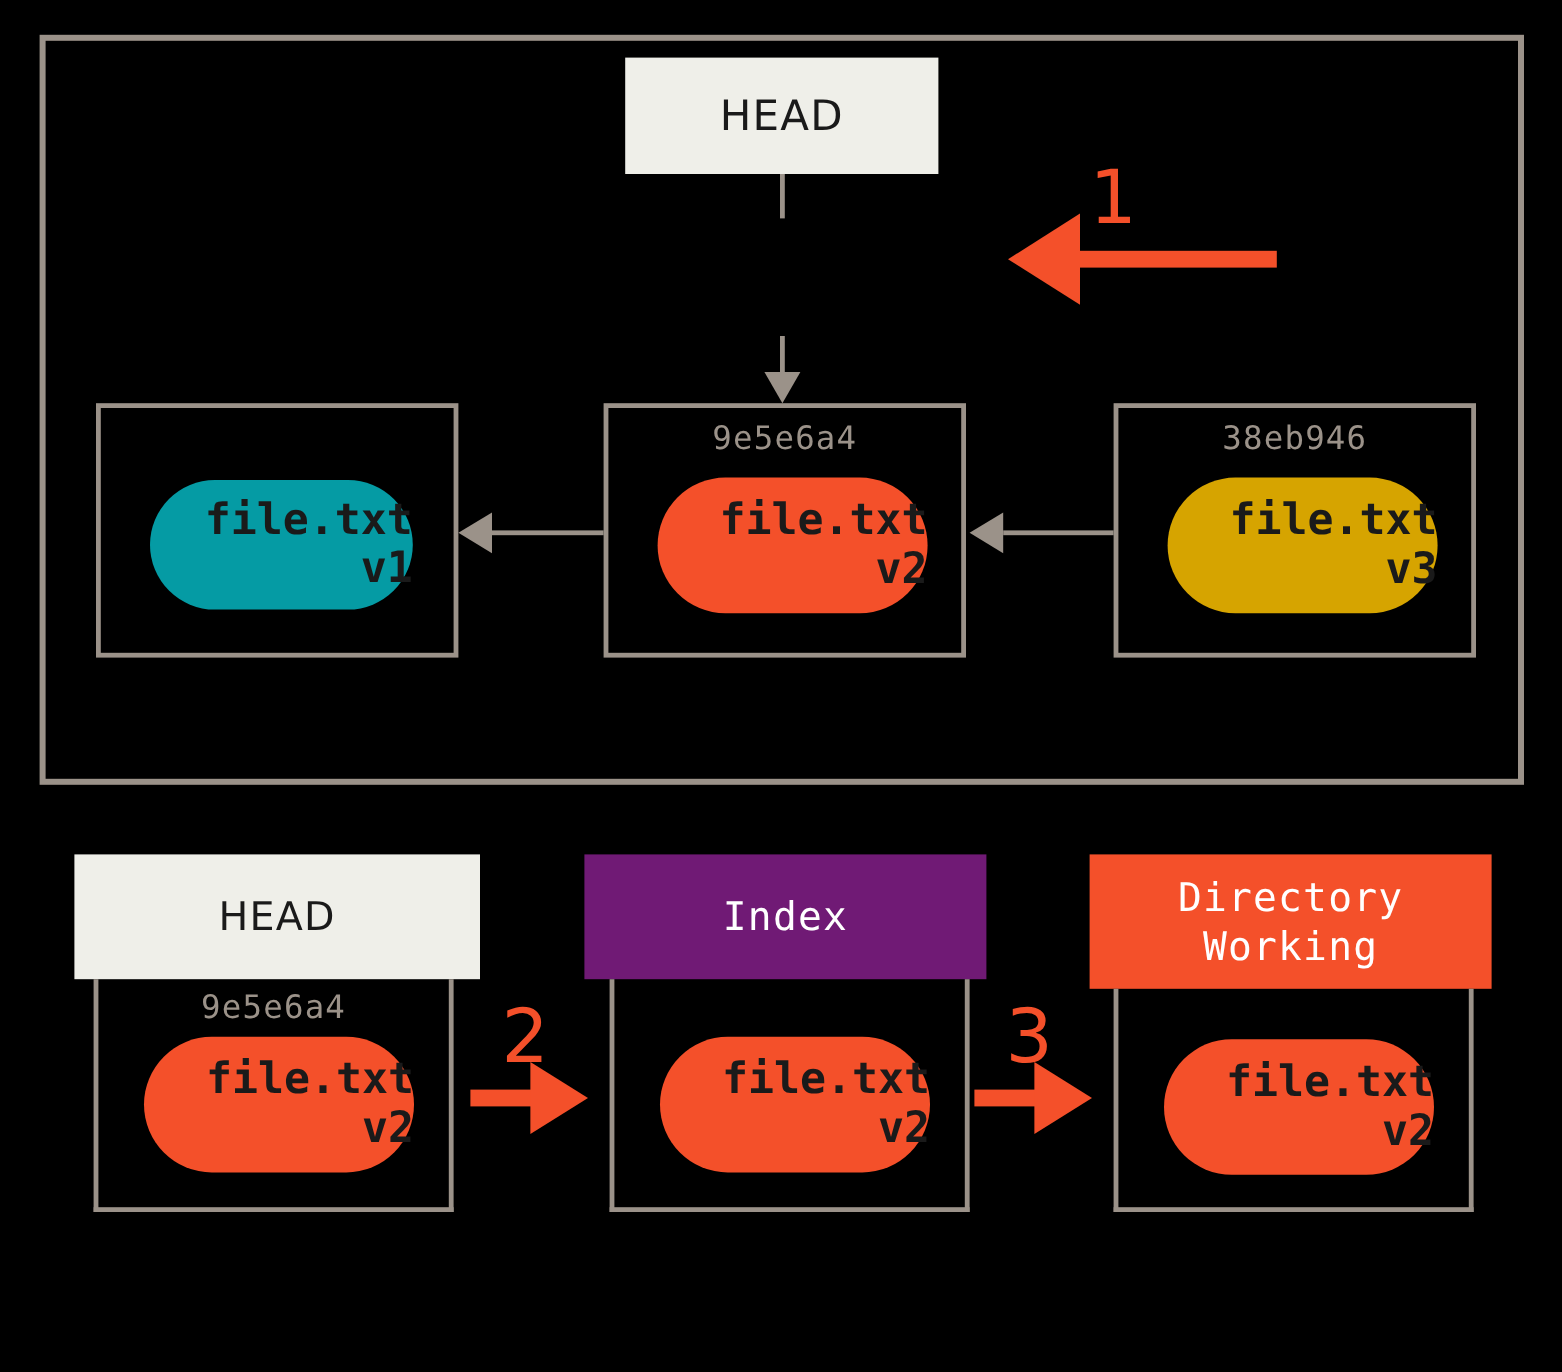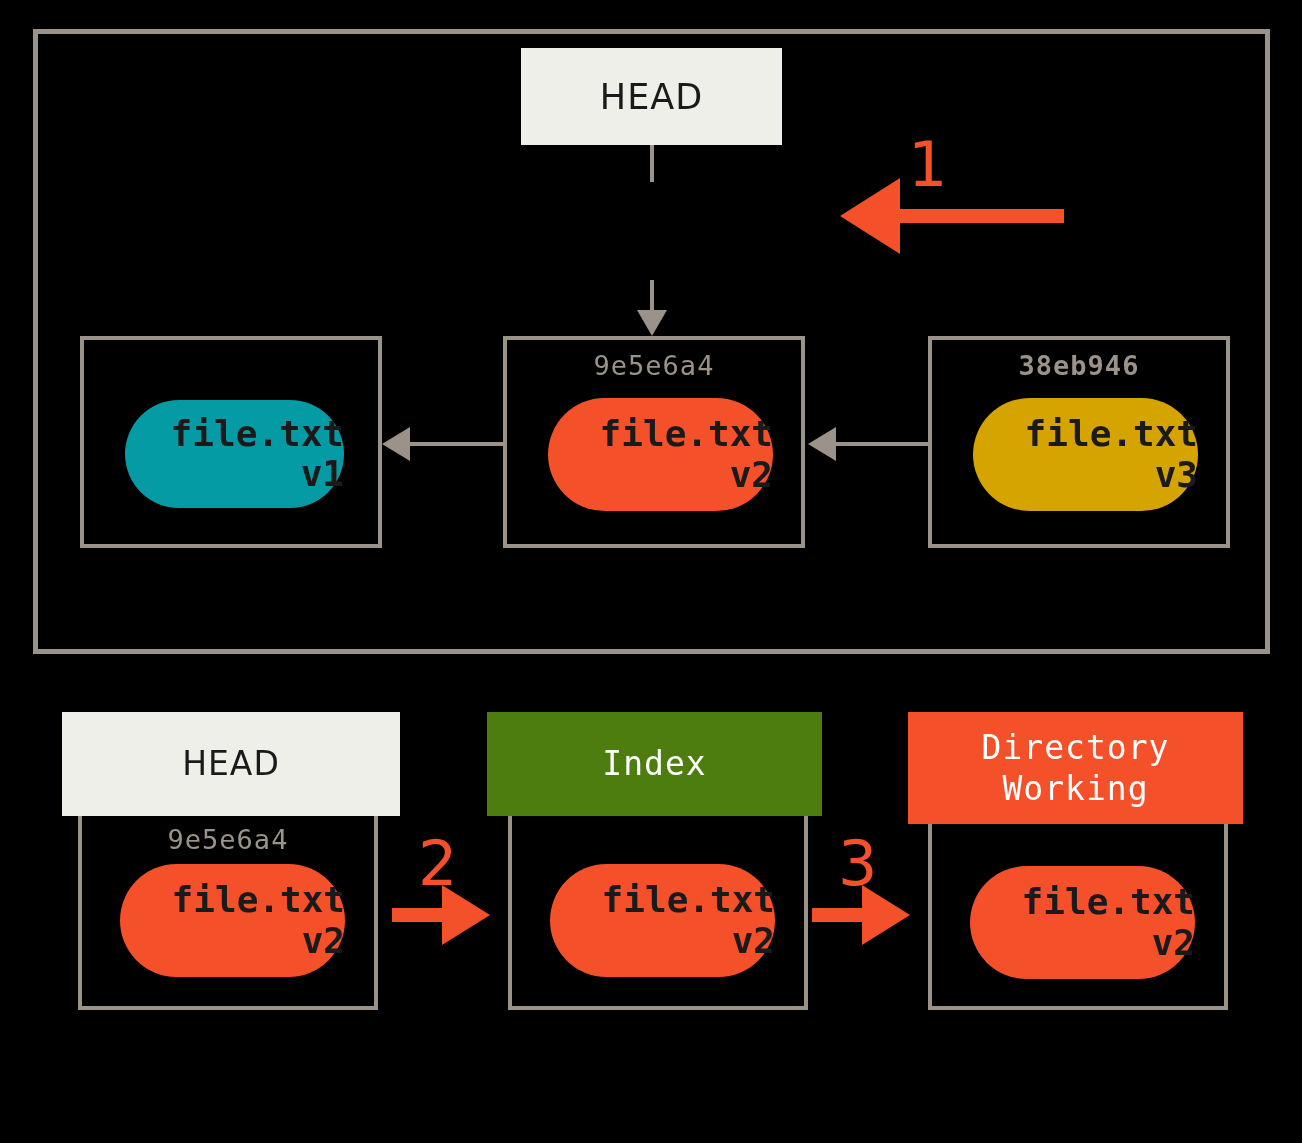--- a/index.html
+++ b/index.html
@@ -55,21 +55,21 @@
   .stage-header {
     display: flex;
     align-items: center;
     justify-content: center;
     text-align: center;
     font-size: 33px;
     line-height: 1.25;
     letter-spacing: 1px;
   }
   .stage-header.cream { background: #EFEFE9; color: #1A1A1A; font-family: "DejaVu Sans", sans-serif; }
-  .stage-header.teal  { background: #4d7c0f; color: #FFFFFF; }
+  .stage-header.teal  { background: #701a75; color: #FFFFFF; }
   .stage-header.red   { background: #F4502A; color: #FFFFFF; }
 
   .commit-box {
     border: 4px solid #9B9289;
     box-sizing: border-box;
   }
 
   .blob {
     position: absolute;
     display: flex;
@@ -172,21 +172,21 @@
 
   <div class="abs commit-box" style="left:503px; top:336px; width:302px; height:212px;">
     <div class="sha" style="position:relative; top:10px;">9e5e6a4</div>
     <div class="blob red" style="left:41px; top:58px; width:225px; height:113px;">
       <span>file.txt</span>
       <span>v2</span>
     </div>
   </div>
 
   <div class="abs commit-box" style="left:928px; top:336px; width:302px; height:212px;">
-    <div class="sha" style="position:relative; top:10px;font-weight:bold;">38eb946</div>
+    <div class="sha" style="position:relative; top:10px;">38eb946</div>
     <div class="blob gold" style="left:41px; top:58px; width:225px; height:113px;">
       <span>file.txt</span>
       <span>v3</span>
     </div>
   </div>
 
   <div class="abs h-line" style="left:410px; top:442px; width:93px;"></div>
   <div class="abs arrow-left-gray" style="left:382px; top:427px;"></div>
 
   <div class="abs h-line" style="left:836px; top:442px; width:92px;"></div>

